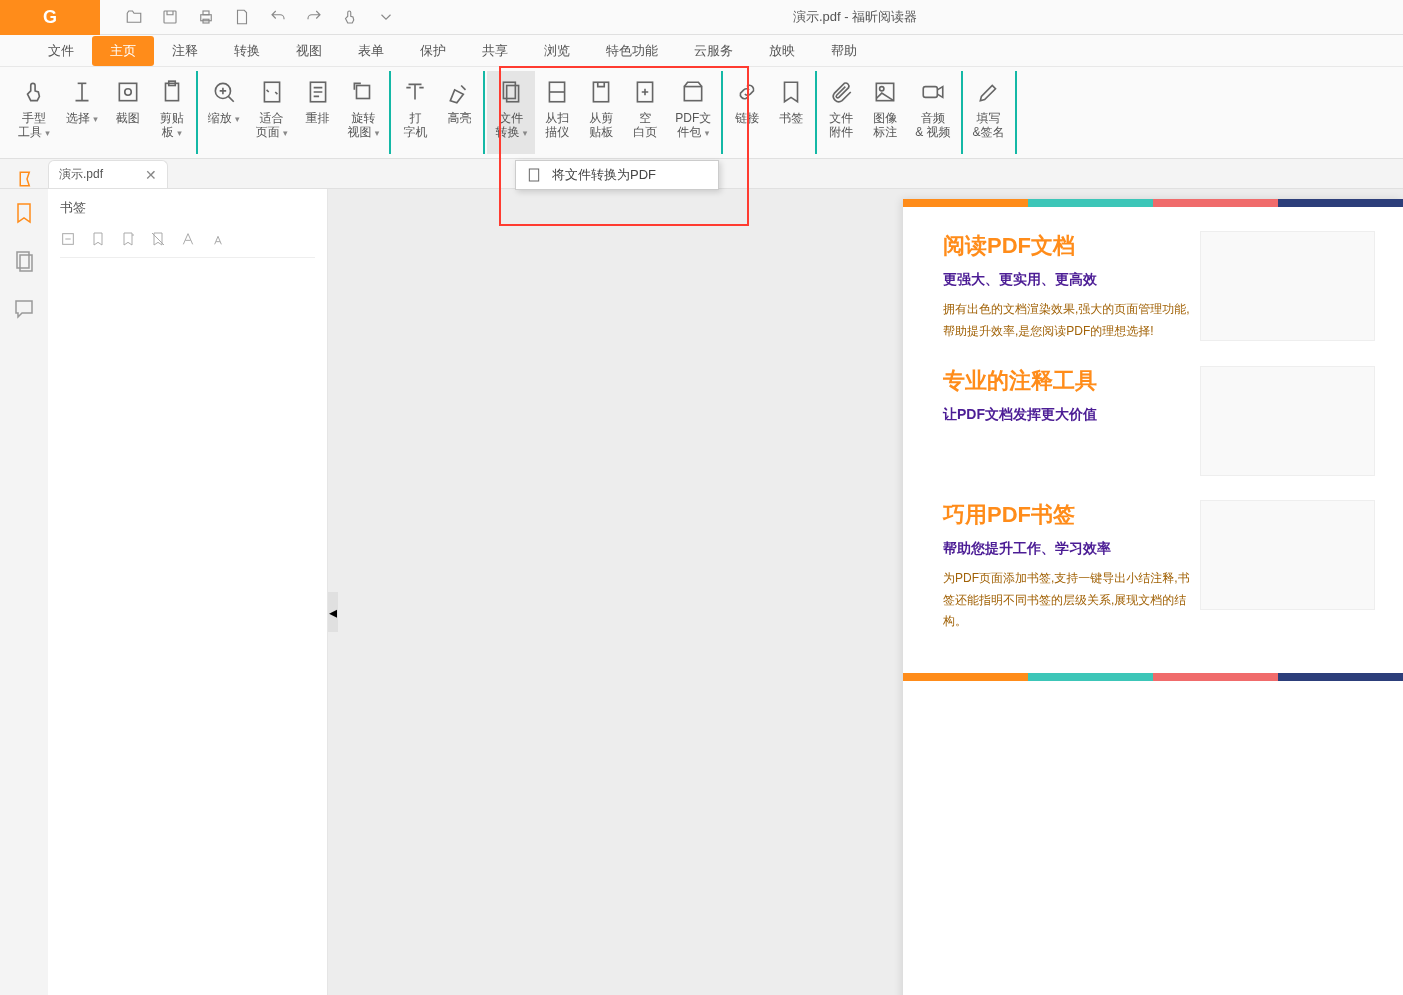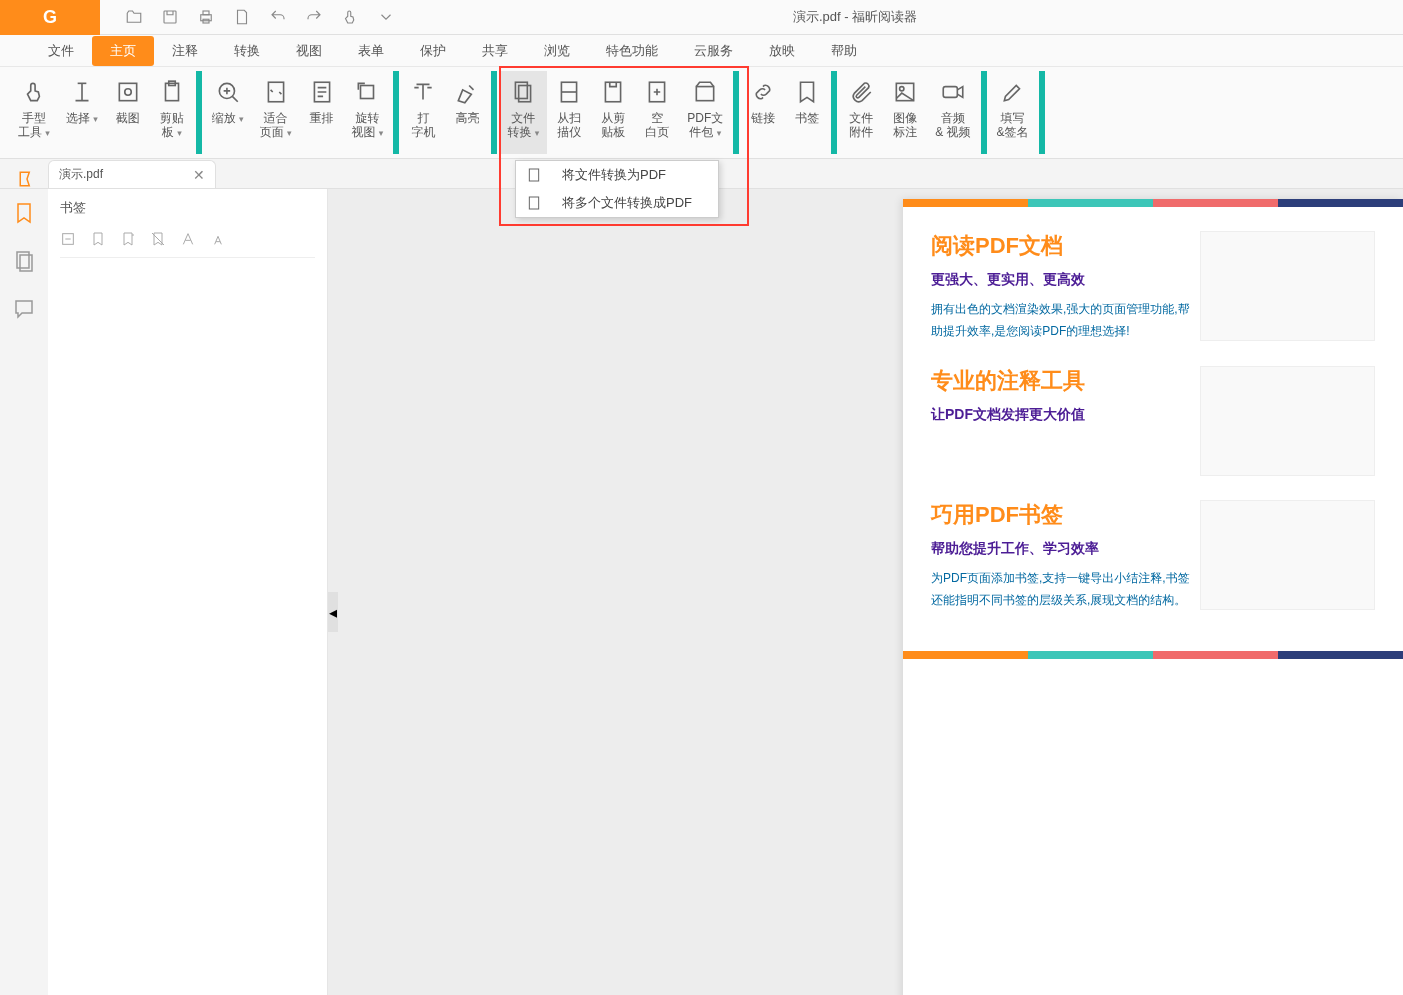--- a/index.html
+++ b/index.html
@@ -10,32 +10,32 @@
 .qat { display: flex; align-items: center; gap: 18px; padding-left: 25px; }
 .qat-btn { width: 18px; height: 18px; color: #888; cursor: pointer; display: flex; align-items: center; justify-content: center; }
 .qat-btn svg { width: 18px; height: 18px; stroke: #888; fill: none; stroke-width: 1.5; }
 .window-title { flex: 1; text-align: center; color: #555; font-size: 13px; padding-right: 88px; }
 
 .menubar { height: 32px; background: #fafafa; display: flex; align-items: center; padding-left: 30px; gap: 0; border-bottom: 1px solid #e8e8e8; }
 .menu-item { padding: 6px 18px; font-size: 13px; color: #555; cursor: pointer; border-radius: 3px; }
 .menu-item.active { background: #ff8c1a; color: #fff; }
 
 .ribbon { height: 92px; background: #fafafa; display: flex; align-items: stretch; padding: 4px 8px; border-bottom: 1px solid #e0e0e0; }
-.ribbon-group { display: flex; align-items: stretch; border-right: 6px solid #14b8a6; padding: 0 2px; justify-content: space-between; }
+.ribbon-group { display: flex; align-items: stretch; border-right: 2px solid #14b8a6; padding: 0 2px; justify-content: space-between; }
 .ribbon-btn { display: flex; flex-direction: column; align-items: center; justify-content: flex-start; padding: 6px 8px 4px 8px; cursor: pointer; min-width: 44px; }
 .ribbon-btn.highlighted { background: #e5e5e5; }
 .ribbon-btn .icon { height: 30px; display: flex; align-items: center; justify-content: center; margin-bottom: 4px; }
 .ribbon-btn .icon svg { width: 26px; height: 26px; stroke: #666; fill: none; stroke-width: 1.5; }
 .ribbon-btn .label { font-size: 12px; color: #555; line-height: 1.2; text-align: center; white-space: pre-line; }
 .ribbon-btn .dd { font-size: 9px; color: #888; }
 
 .tabstrip { height: 30px; background: #f4f4f4; display: flex; align-items: flex-end; border-bottom: 1px solid #e0e0e0; }
 .tab-leading { width: 48px; display: flex; align-items: center; justify-content: center; }
 .tab-leading svg { width: 18px; height: 18px; stroke: #ff8c1a; fill: none; stroke-width: 2; }
-.doc-tab { background: #fff; height: 28px; border-radius: 6px 6px 0 0; display: flex; align-items: center; padding: 0 10px; gap: 90px; border: 1px solid #e0e0e0; border-bottom: none; font-size: 12px; color: #555; }
+.doc-tab { background: #fff; height: 28px; border-radius: 6px 6px 0 0; display: flex; align-items: center; padding: 0 10px; gap: 42px; border: 1px solid #e0e0e0; border-bottom: none; font-size: 12px; color: #555; }
 .doc-tab .close { color: #888; cursor: pointer; font-size: 14px; }
 
 .workspace { display: flex; height: calc(995px - 35px - 32px - 92px - 30px); }
 .sidebar-icons { width: 48px; background: #f4f4f4; display: flex; flex-direction: column; align-items: center; padding-top: 12px; gap: 24px; }
 .sidebar-icons .sicon { width: 24px; height: 24px; cursor: pointer; }
 .sidebar-icons .sicon svg { width: 24px; height: 24px; stroke: #999; fill: none; stroke-width: 1.5; }
 .sidebar-icons .sicon.active svg { stroke: #ff8c1a; }
 
 .bookmark-panel { width: 280px; background: #fff; border-right: 1px solid #e5e5e5; padding: 10px 12px; }
 .bookmark-panel .title { font-size: 13px; color: #555; padding-bottom: 8px; }
@@ -45,29 +45,29 @@
 .canvas { flex: 1; background: #ededed; position: relative; overflow: hidden; }
 .collapse-handle { position: absolute; left: 0; top: 50%; width: 10px; height: 40px; background: #e0e0e0; display: flex; align-items: center; justify-content: center; cursor: pointer; }
 
 .page { position: absolute; right: 0; top: 10px; width: 500px; height: 100%; background: #fff; box-shadow: -2px 0 8px rgba(0,0,0,0.1); }
 .page-topbar { height: 8px; display: flex; }
 .page-topbar span:nth-child(1){flex:1;background:#ff8c1a;} 
 .page-topbar span:nth-child(2){flex:1;background:#3cc6b8;} 
 .page-topbar span:nth-child(3){flex:1;background:#f06b6b;} 
 .page-topbar span:nth-child(4){flex:1;background:#2c3e7a;}
 
-.section { padding: 24px 28px 0 28px; display: flex; gap: 8px; }
+.section { padding: 24px 28px 0 40px; display: flex; gap: 8px; }
 .section .text { flex: 1; }
 .section h2 { color: #ff8c1a; font-size: 22px; font-weight: bold; margin-bottom: 10px; }
 .section h3 { color: #4c1d95; font-size: 14px; font-weight: bold; margin-bottom: 10px; }
-.section p { color: #0369a1; font-size: 12px; line-height: 1.8; }
+.section p { color: #a16207; font-size: 12px; line-height: 1.8; }
 .section .thumb { width: 175px; height: 110px; background: #f9f9f9; border: 1px solid #eee; font-size: 7px; color: #888; padding: 4px; overflow: hidden; }
 
 .dropdown { position: absolute; left: 515px; top: 160px; width: 204px; background: #fff; border: 1px solid #ccc; box-shadow: 2px 2px 6px rgba(0,0,0,0.15); z-index: 100; }
-.dropdown-item { display: flex; align-items: center; gap: 20px; padding: 5px 10px; font-size: 13px; color: #444; cursor: pointer; }
+.dropdown-item { display: flex; align-items: center; gap: 10px; padding: 5px 10px; font-size: 13px; color: #444; cursor: pointer; }
 .dropdown-item svg { width: 16px; height: 16px; stroke: #666; fill: none; stroke-width: 1.5; }
 
 .red-highlight { position: absolute; left: 499px; top: 66px; width: 250px; height: 160px; border: 2px solid #ff3b30; z-index: 200; pointer-events: none; }
 </style>
 </head>
 <body>
 
 <div class="titlebar">
   <div class="app-icon">G</div>
   <div class="qat">
@@ -445,21 +445,15 @@
   </div>
 </div>
 
 <div class="dropdown" id="dropdown">
     <div class="dropdown-item">
       <svg viewBox="0 0 24 24">
         <rect x="5" y="3" width="14" height="18"></rect>
       </svg>
       <span>将文件转换为PDF</span>
     </div>
-    <div class="dropdown-item">
-      <svg viewBox="0 0 24 24">
-        <rect x="5" y="3" width="14" height="18"></rect>
-      </svg>
-      <span>将多个文件转换成PDF</span>
-    </div>
   </div>
 
 <div class="red-highlight"></div>
 
 </body></html>

